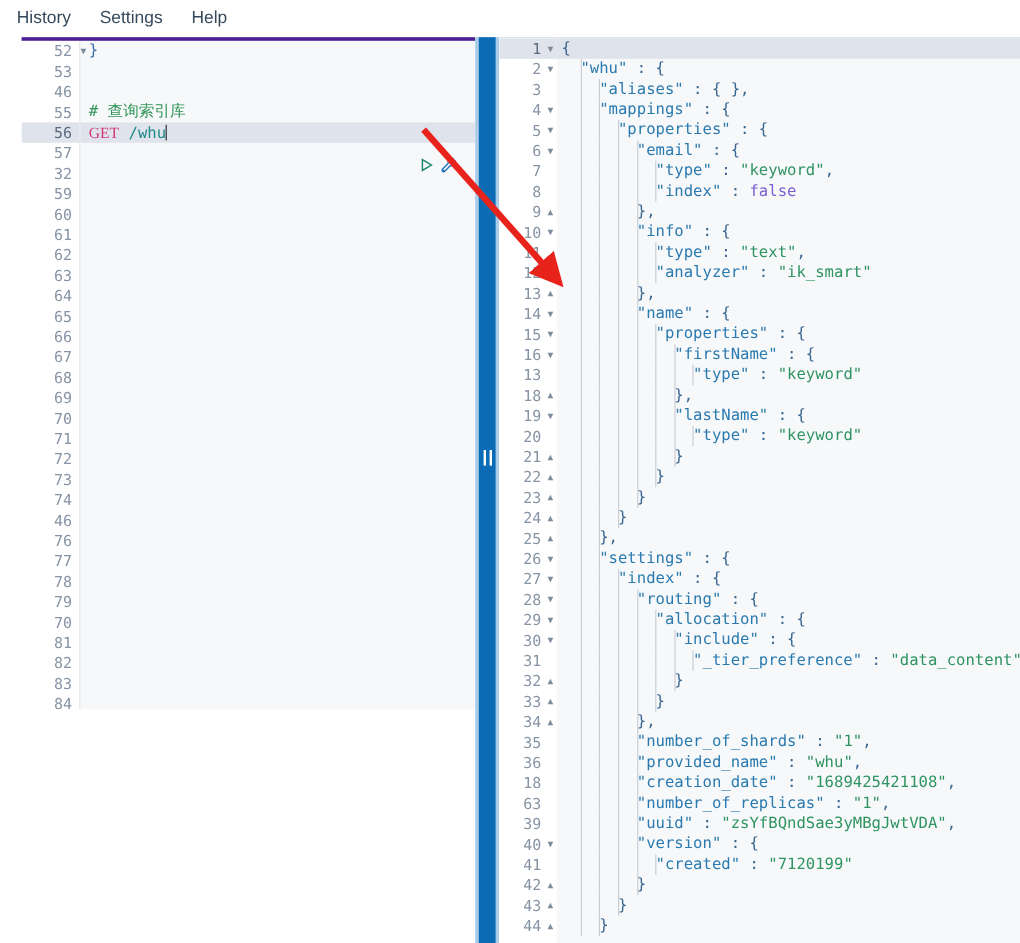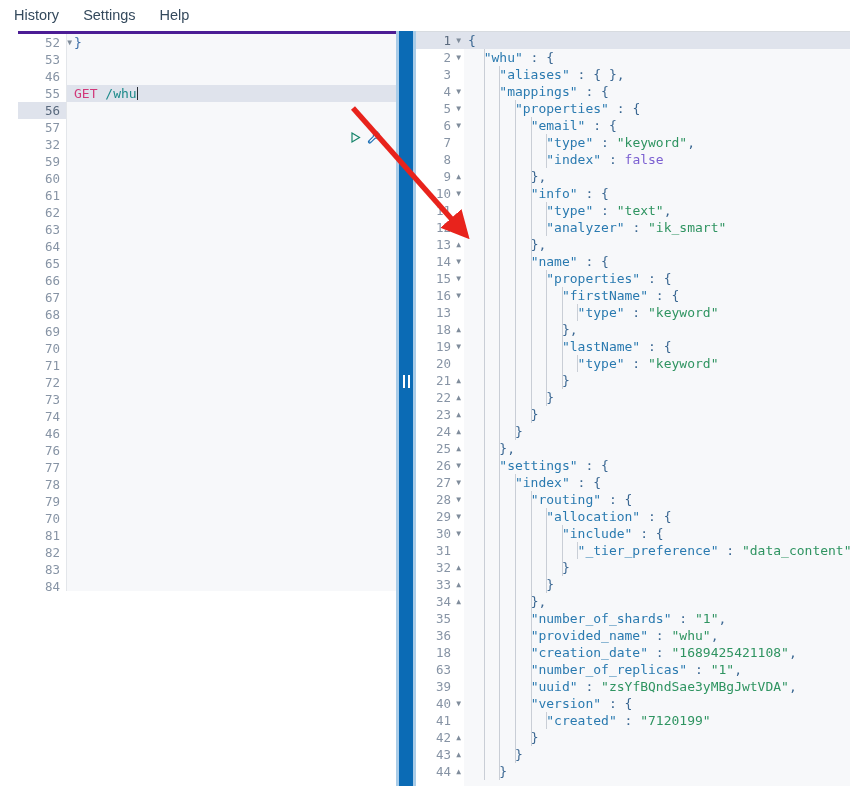--- a/index.html
+++ b/index.html
@@ -77,21 +77,21 @@
   .lc-row {
     height: 17px; line-height: 17px;
     font-family: "DejaVu Sans Mono", monospace;
     font-size: 13px;
     padding-left: 7px;
     white-space: pre;
     position: relative;
   }
   .lc-row.active { background: #dfe3ec; }
   .tok-comment { color: #2e9455; }
-  .tok-method  { color: #d1397a; }
+  .tok-method  { color: #d1397a; font-family: Liberation Serif, serif; }
   .tok-path    { color: #1d8a8a; }
   .tok-brace   { color: #3b6ea8; }
   .caret {
     display: inline-block;
     width: 1px; height: 13px;
     background: #2a2f36;
     vertical-align: -2px;
   }
   #left-actions {
     position: absolute;
@@ -247,20 +247,21 @@
         <div class="lg-row">91</div>
         <div class="lg-row">92</div>
         <div class="lg-row">93</div>
         <div class="lg-row">94</div>
         <div class="lg-row">95</div>
       </div>
     <div id="left-code">
         <div class="lc-row"><span class="tok-brace">}</span></div>
         <div class="lc-row"></div>
         <div class="lc-row"></div>
+        <div class="lc-row"><span class="tok-comment"># 查询索引库</span></div>
         <div class="lc-row active"><span class="tok-method">GET</span> <span class="tok-path">/whu</span><span class="caret"></span></div>
         <div class="lc-row"></div>
         <div class="lc-row"></div>
         <div class="lc-row"></div>
         <div class="lc-row"></div>
         <div class="lc-row"></div>
         <div class="lc-row"></div>
         <div class="lc-row"></div>
         <div class="lc-row"></div>
         <div class="lc-row"></div>

